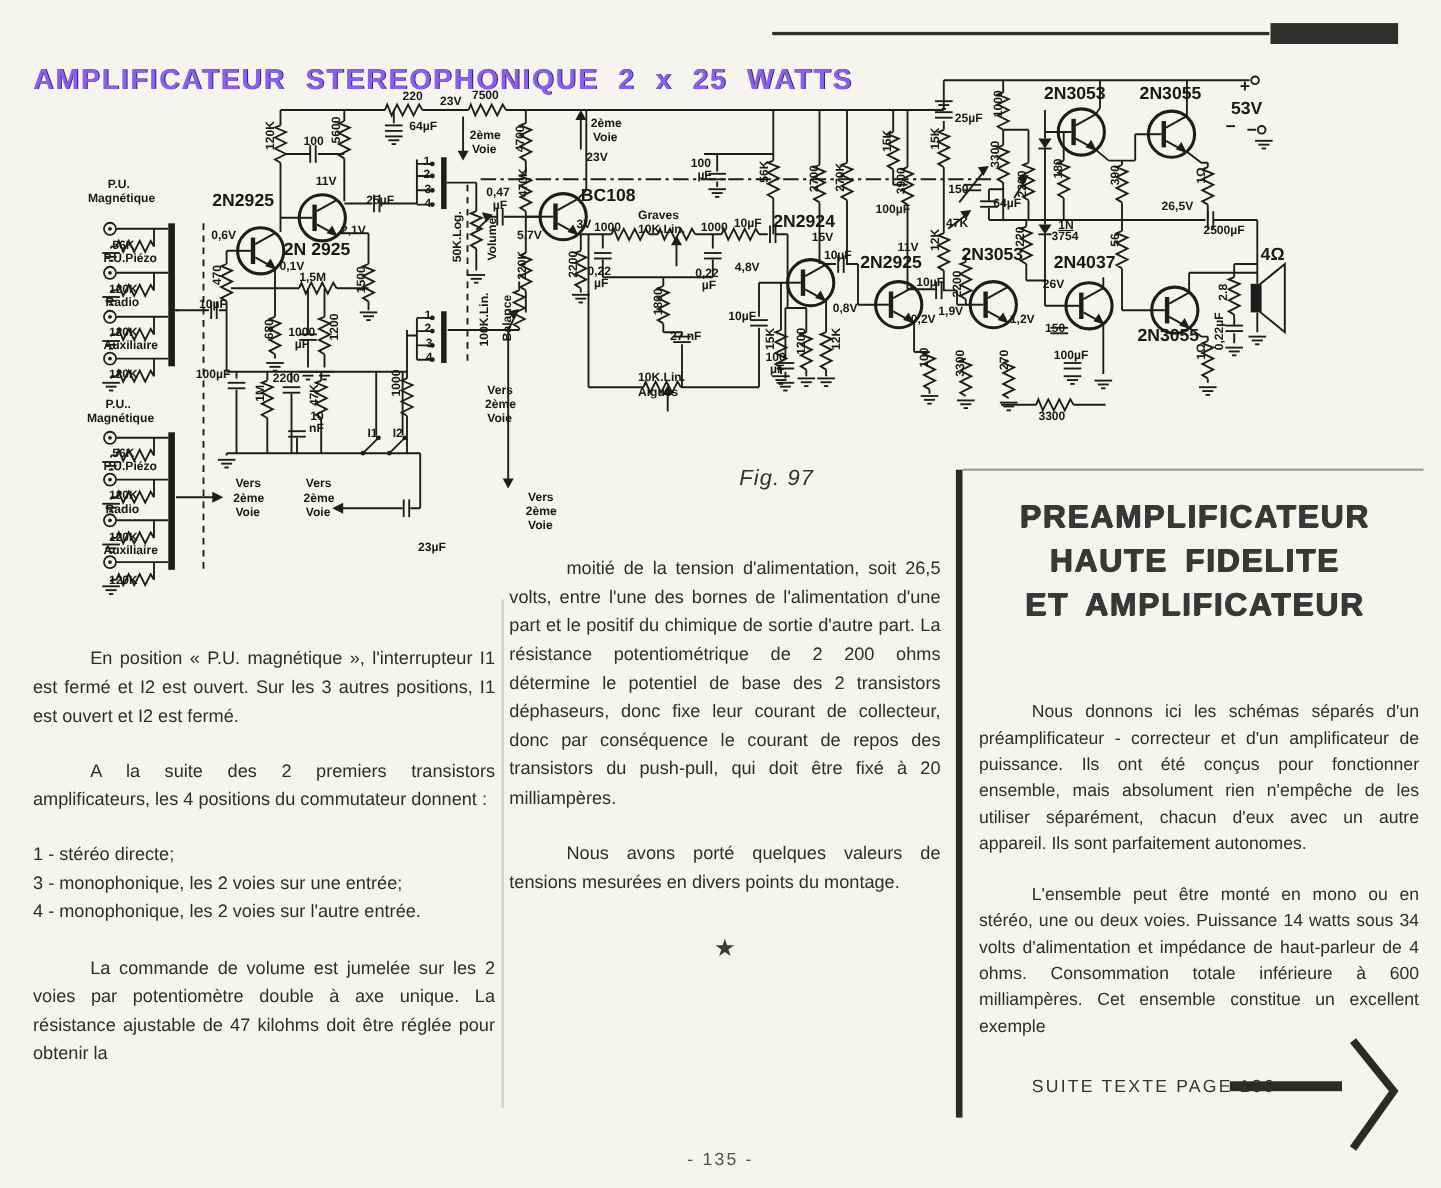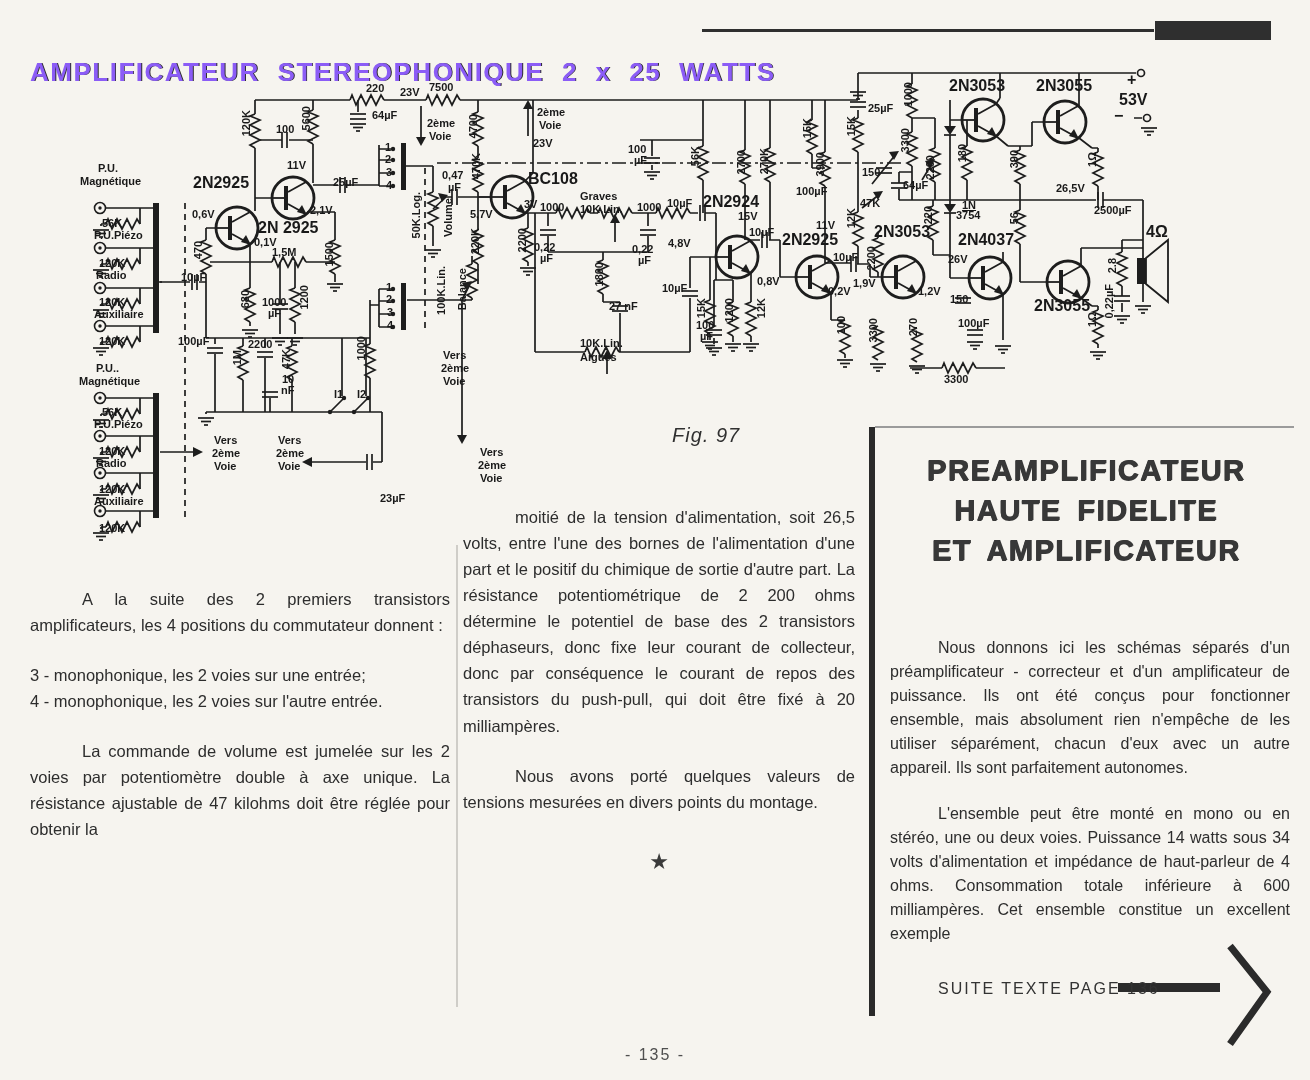--- a/index.html
+++ b/index.html
@@ -450,22 +450,24 @@
     <span class="slabel" style="left: 441px; top: 363px;">2ème</span>
     <span class="slabel" style="left: 443px; top: 376px;">Voie</span>
     <span class="slabel" style="left: 480px; top: 447px;">Vers</span>
     <span class="slabel" style="left: 478px; top: 460px;">2ème</span>
     <span class="slabel" style="left: 480px; top: 473px;">Voie</span>
   </div>
 
 <div class="figcap">Fig. 97</div>
 
 <div id="left-col" class="col">
+  <p class="para">En position « P.U. magnétique », l'interrupteur I1 est fermé et I2 est ouvert. Sur les 3 autres positions, I1 est ouvert et I2 est fermé.</p>
   <p class="para">A la suite des 2 premiers transistors amplificateurs, les 4 positions du commutateur donnent :</p>
   <div style="margin-bottom:24px;">
+      <div class="li">1 - stéréo directe;</div>
       <div class="li">3 - monophonique, les 2 voies sur une entrée;</div>
       <div class="li">4 - monophonique, les 2 voies sur l'autre entrée.</div>
     </div>
   <p class="para">La commande de volume est jumelée sur les 2 voies par potentiomètre double à axe unique. La résistance ajustable de 47 kilohms doit être réglée pour obtenir la</p>
 </div>
 
 <div id="mid-col" class="col">
   <p class="para">moitié de la tension d'alimentation, soit 26,5 volts, entre l'une des bornes de l'alimentation d'une part et le positif du chimique de sortie d'autre part. La résistance potentiométrique de 2 200 ohms détermine le potentiel de base des 2 transistors déphaseurs, donc fixe leur courant de collecteur, donc par conséquence le courant de repos des transistors du push-pull, qui doit être fixé à 20 milliampères.</p>
   <p class="para">Nous avons porté quelques valeurs de tensions mesurées en divers points du montage.</p>
   <div class="star">★</div>

